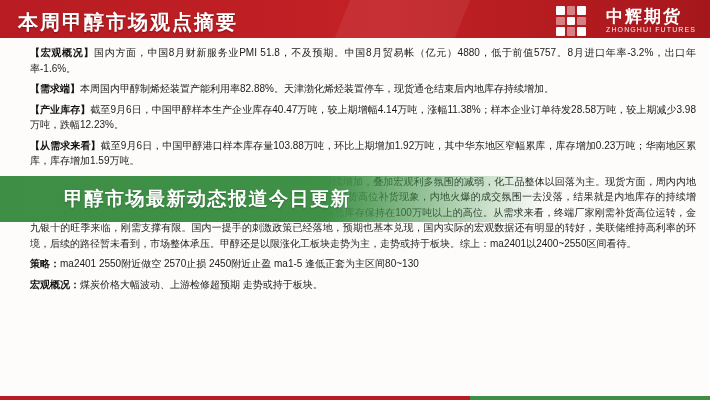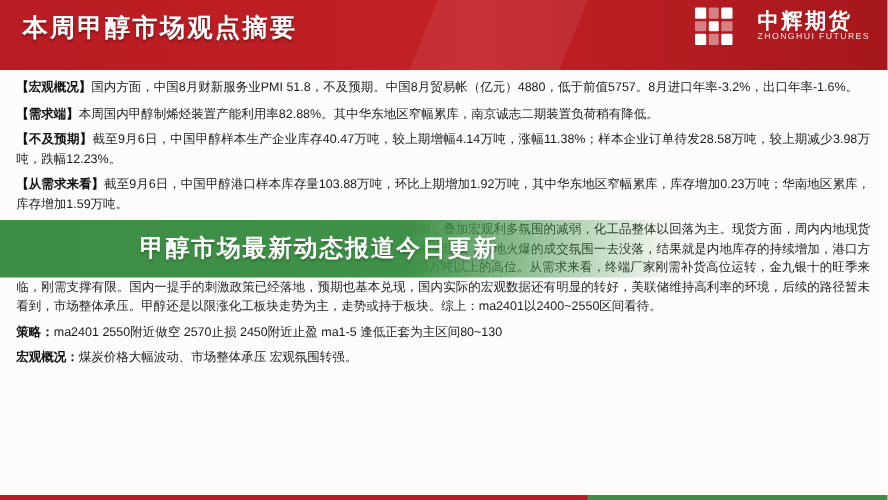--- a/index.html
+++ b/index.html
@@ -5,21 +5,21 @@
   html,body{margin:0;padding:0;}
   body{
     width:710px;height:400px;overflow:hidden;
     font-family:"Liberation Sans","DejaVu Sans",sans-serif;
     background:#ffffff;
   }
   .page{position:relative;width:710px;height:400px;background:#fdfcfa;}
 
   
   .header{
-    position:relative;height:56px;
+    position:relative;height:38px;
     background:linear-gradient(90deg,#b81c22 0%,#c32125 55%,#a5171c 100%);
     overflow:hidden;
   }
   .header:after{
     content:"";position:absolute;right:250px;top:-20px;width:120px;height:90px;
     background:rgba(255,255,255,0.07);transform:skewX(-22deg);
   }
   .hdr-title{
     position:absolute;left:18px;top:9px;
     color:#fff;font-size:20px;font-weight:bold;letter-spacing:2px;
@@ -33,37 +33,37 @@
     grid-template-rows:repeat(3,1fr);gap:2px;
   }
   .logo-mark i{background:#fff;border-radius:1px;display:block;}
   .logo-mark i.dim{background:rgba(255,255,255,.45);}
   .logo-txt{line-height:1.05;color:#fff;}
   .logo-cn{font-size:17px;font-weight:bold;letter-spacing:2px;}
   .logo-en{font-size:7px;letter-spacing:1.1px;opacity:.92;}
 
   
   .content{
-    position:relative;padding:7px 14px 0 1px;height:276px;box-sizing:border-box;
-    font-size:10px;color:#1a1a1a;line-height:1.55;margin-left:12px;
+    position:relative;padding:7px 14px 0 30px;height:276px;box-sizing:border-box;
+    font-size:10px;color:#1a1a1a;line-height:1.55;
   }
   .sec{margin-bottom:5px;}
   .tag{font-weight:bold;color:#111;}
   p{margin:0 0 3px 0;text-align:justify;}
   .block-gray{color:#1d1d1d;}
 
   
   .banner{
     position:absolute;left:0;top:176px;width:544px;height:46px;
     background:linear-gradient(90deg,#3e8e45 0%,#3f9147 60%,rgba(63,145,71,0) 100%);
     display:flex;align-items:center;
   }
   .banner span{
     color:#fff;font-size:19px;font-weight:bold;letter-spacing:1.5px;
-    padding-left:112px;text-shadow:0 1px 2px rgba(0,0,0,.25);
+    padding-left:64px;text-shadow:0 1px 2px rgba(0,0,0,.25);
   }
 
   
   .footer{
     position:absolute;left:0;bottom:0;width:710px;height:4px;
     background:#3e8e45;
   }
   .footer-red{
     position:absolute;left:0;bottom:0;width:470px;height:4px;background:#b81c22;
   }
@@ -95,41 +95,41 @@
   </div>
 
   <div class="content">
 
     <div class="sec">
       <p><span class="tag">【宏观概况】</span><span>国内方面，中国8月财新服务业PMI 51.8，不及预期。中国8月贸易帐（亿元）4880，低于前值5757。8月进口年率-3.2%，出口年率-1.6%。</span></p>
     </div>
 
 
     <div class="sec">
-      <p><span class="tag">【需求端】</span><span>本周国内甲醇制烯烃装置产能利用率82.88%。其中华东地区窄幅累库，南京诚志二期装置负荷稍有降低。</span></p>
+      <p><span class="tag">【需求端】</span><span>本周国内甲醇制烯烃装置产能利用率82.88%。天津渤化烯烃装置停车，现货通仓结束后内地库存持续增加。</span></p>
     </div>
 
     <div class="sec">
-      <p><span class="tag">【不及预期】</span><span>截至9月6日，中国甲醇样本生产企业库存40.47万吨，较上期增幅4.14万吨，涨幅11.38%；样本企业订单待发28.58万吨，较上期减少3.98万吨，跌幅12.23%。</span></p>
+      <p><span class="tag">【产业库存】</span><span>截至9月6日，中国甲醇样本生产企业库存40.47万吨，较上期增幅4.14万吨，涨幅11.38%；样本企业订单待发28.58万吨，较上期减少3.98万吨，跌幅12.23%。</span></p>
     </div>
 
     <div class="sec">
       <p><span class="tag">【从需求来看】</span><span>截至9月6日，中国甲醇港口样本库存量103.88万吨，环比上期增加1.92万吨，其中华东地区窄幅累库，库存增加0.23万吨；华南地区累库，库存增加1.59万吨。</span></p>
     </div>
 
     <div class="sec">
       <p class="block-gray"><span class="tag">【观点及策略】</span><span>本周甲醇价格整体回落。现货通仓结束后内地库存持续增加，叠加宏观利多氛围的减弱，化工品整体以回落为主。现货方面，周内内地现货跟跌，销售尚可，港口方面价格以刚需成交为主。经过前两周的现货高位补货现象，内地火爆的成交氛围一去没落，结果就是内地库存的持续增加，港口方面亦部分地区补货，目前在宽松的进口货源预期下，沿海总库存保持在100万吨以上的高位。从需求来看，终端厂家刚需补货高位运转，金九银十的旺季来临，刚需支撑有限。国内一提手的刺激政策已经落地，预期也基本兑现，国内实际的宏观数据还有明显的转好，美联储维持高利率的环境，后续的路径暂未看到，市场整体承压。甲醇还是以限涨化工板块走势为主，走势或持于板块。综上：ma2401以2400~2550区间看待。</span></p>
     </div>
 
     <div class="sec">
       <p><span class="tag">策略：</span><span>ma2401 2550附近做空 2570止损 2450附近止盈   ma1-5 逢低正套为主区间80~130</span></p>
     </div>
 
     <div class="sec">
-      <p><span class="tag">宏观概况：</span><span>煤炭价格大幅波动、市场整体承压   宏观氛围转强。</span></p>
+      <p><span class="tag">宏观概况：</span><span>煤炭价格大幅波动、上游检修超预期   走势或持于板块。</span></p>
     </div>
 
   </div>
 
   <div class="banner">
     <span>甲醇市场最新动态报道今日更新</span>
   </div>
 
   <div class="footer"></div>
   <div class="footer-red"></div>

